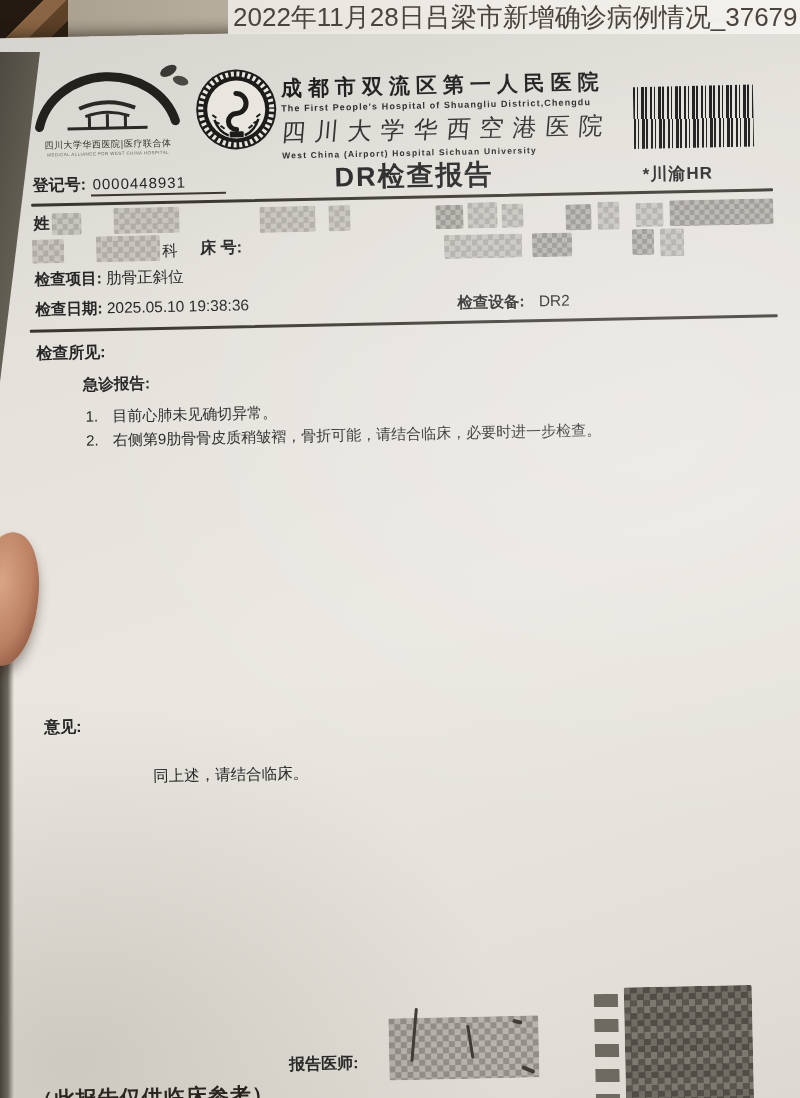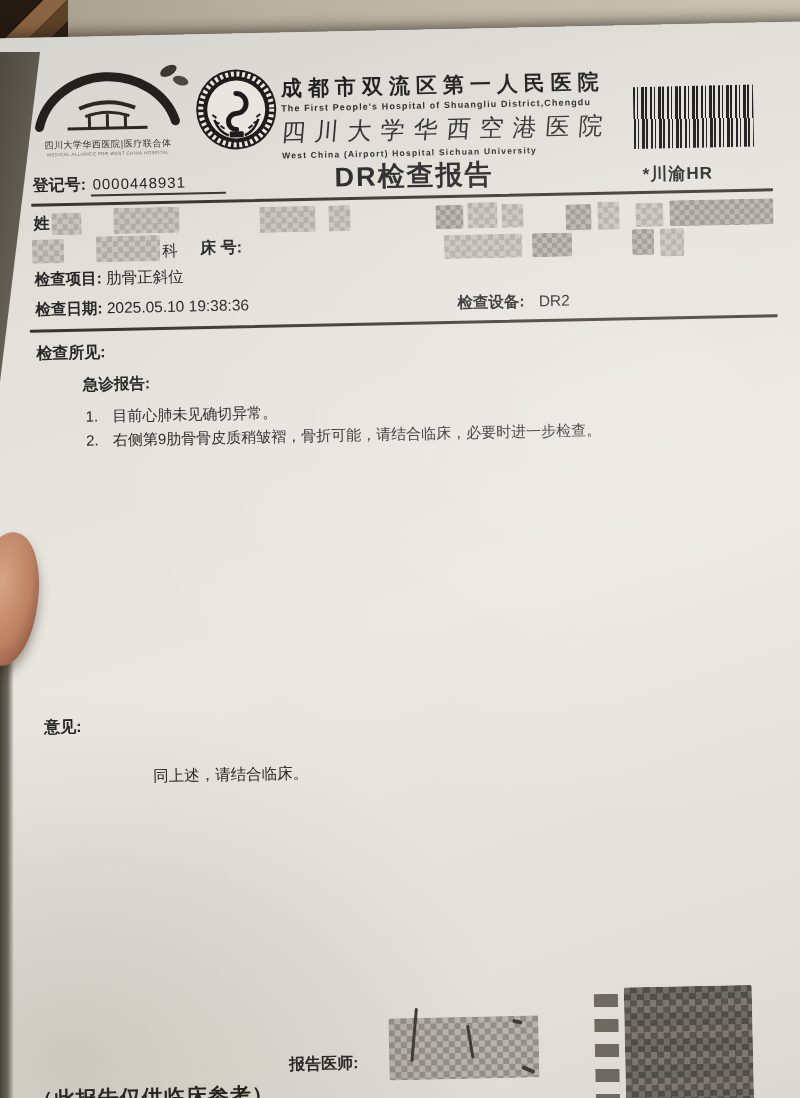--- a/index.html
+++ b/index.html
@@ -197,14 +197,17 @@
 
     <div class="abs footer-cut" style="left:30px;top:1048px;">（此报告仅供临床参考）</div>
 
     <div class="light"></div>
   </div>
 
   <div class="edge-sliver"></div>
   <div class="finger"></div>
   <div class="edge-strip"></div>
 
+  <div class="titlebar">
+    <span>2022年11月28日吕梁市新增确诊病例情况_37679</span>
+  </div>
 
 </div>
 
 </body></html>

